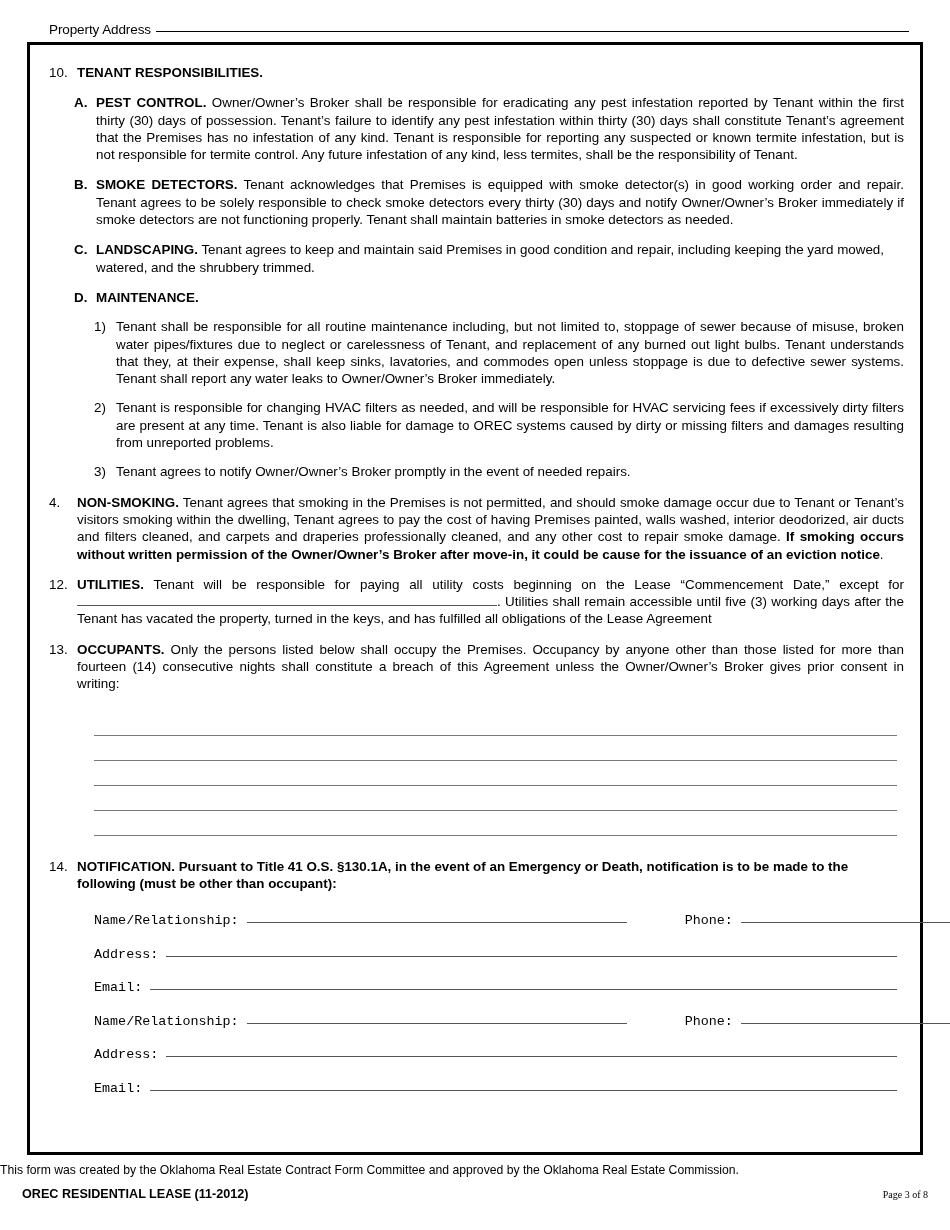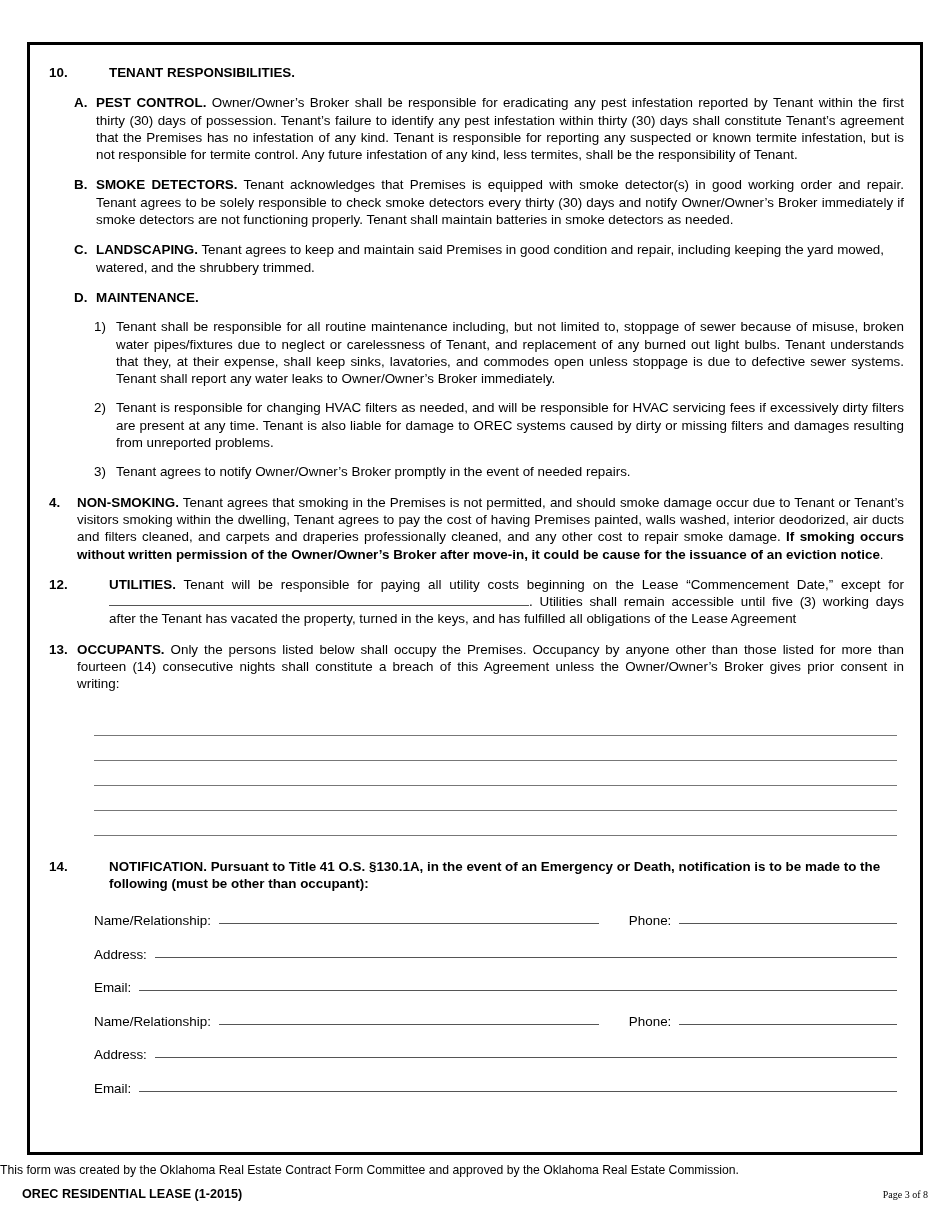--- a/index.html
+++ b/index.html
@@ -61,33 +61,33 @@
   b, .bold { font-weight: bold; }
 
   
   .clause {
     display: flex;
     margin-top: 13px;
   }
   .clause.first { margin-top: 3px; }
   .clause > .num {
     flex: 0 0 31px;
-    font-weight: bold;
+    font-weight: normal;
     font-size: 13.4px;
     line-height: 17.3px;
     text-align: left;
     padding-left: 3px;
   }
   .clause > .txt {
     flex: 1;
     font-size: 13.4px;
     line-height: 17.3px;
     text-align: justify;
   }
-  .clause.noj > .txt { text-align: left; margin-left: 32px; }
+  .clause.noj > .txt { text-align: left; }
 
   
   .sub {
     display: flex;
     margin-top: 13px;
     margin-left: 28px;
   }
   .sub > .ltr {
     flex: 0 0 22px;
     font-weight: bold;
@@ -143,34 +143,35 @@
   }
 
   
   .contacts { margin-top: 20px; margin-left: 48px; margin-right: 7px; }
   .frow {
     display: flex;
     align-items: baseline;
     font-size: 13.4px;
     line-height: 17.3px;
     margin-bottom: 16px;
+    font-family: Liberation Mono, monospace;
   }
   .frow.gap-top { margin-top: 17px; }
   .frow .flabel { white-space: nowrap; }
   .frow .fline {
     border-bottom: 1.2px solid #555;
     height: 12px;
     margin-left: 8px;
     position: relative;
     top: -1px;
   }
   .frow .fline.grow { flex: 1; }
   .frow .fline.name { flex: 0 0 380px; }
   .frow .fline.phone { flex: 0 0 218px; }
-  .frow .phone-label { margin-left: 6px; white-space: nowrap; padding-left: 24px; }
+  .frow .phone-label { margin-left: 34px; white-space: nowrap; padding-left: 24px; }
 
   
   .footer-note {
     position: absolute;
     left: 0;
     top: 1163px;
     width: 950px;
     text-align: left;
     font-size: 12.2px;
   }
@@ -194,20 +195,24 @@
     top: 2px;
     font-size: 10px;
     font-family: "Liberation Serif", serif;
   }
 </style>
 </head>
 <body>
 
 <div class="page">
 
+  <div class="prop-addr">
+    <span class="label">Property Address</span>
+    <span class="rule"></span>
+  </div>
 
   <div class="frame">
 
     <div class="clause first noj">
       <div class="num">10.</div>
       <div class="txt">
         <span class="bold">TENANT RESPONSIBILITIES.</span>
       </div>
     </div>
 
@@ -334,17 +339,17 @@
         <span class="flabel">Email:</span>
         <span class="fline grow"></span>
       </div>
 
     </div>
 
   </div>
 
   <div class="footer-note">This form was created by the Oklahoma Real Estate Contract Form Committee and approved by the Oklahoma Real Estate Commission.</div>
   <div class="footer-bar">
-    <div class="footer-left">OREC RESIDENTIAL LEASE (1-2015)</div>
+    <div class="footer-left">OREC RESIDENTIAL LEASE (11-2012)</div>
     <div class="footer-right">Page 3 of 8</div>
   </div>
 
 </div>
 
 </body></html>

